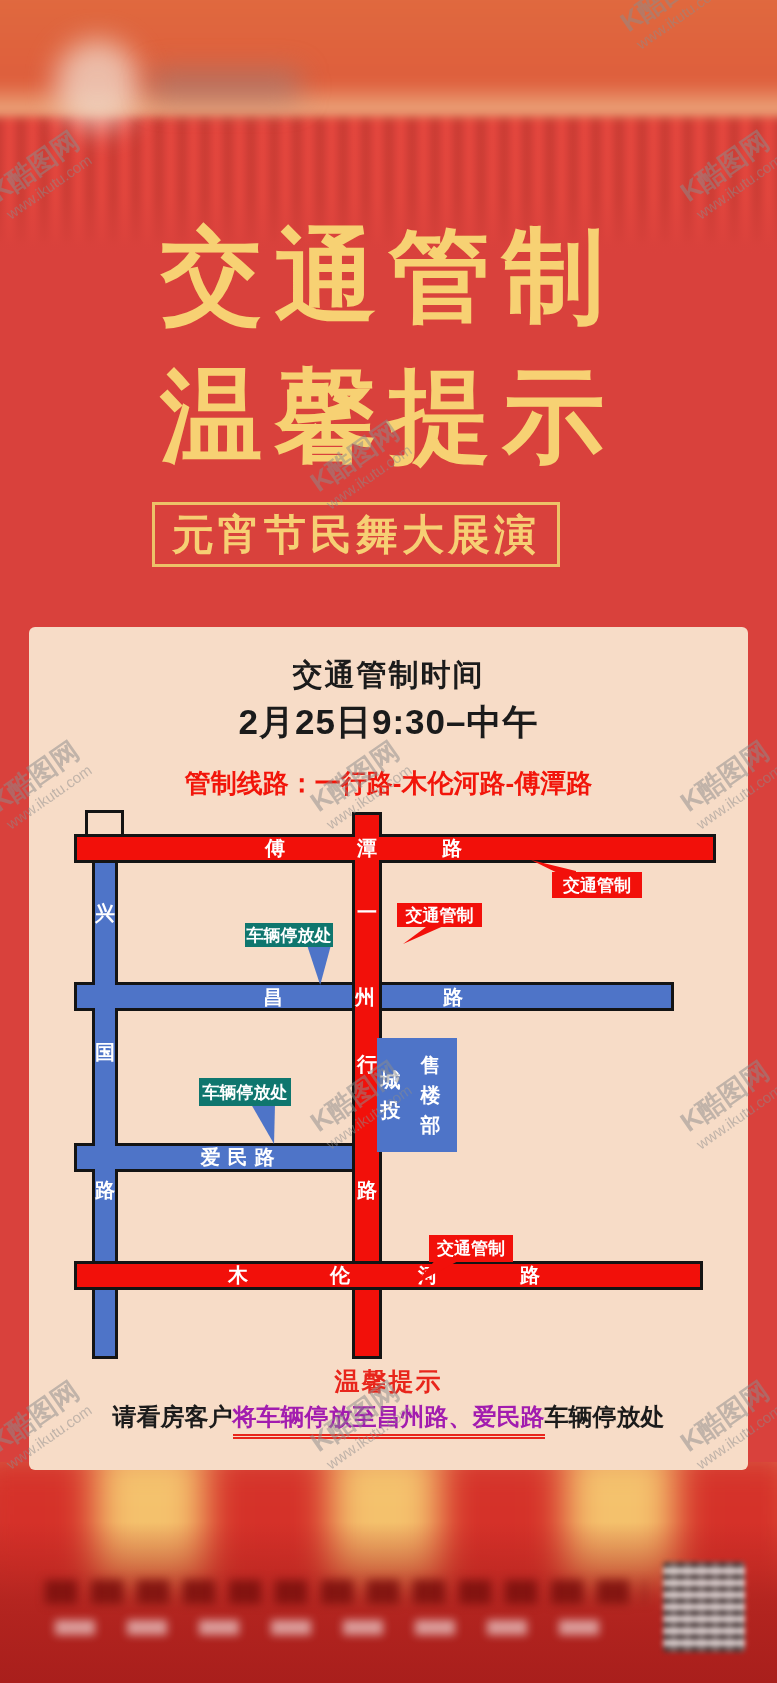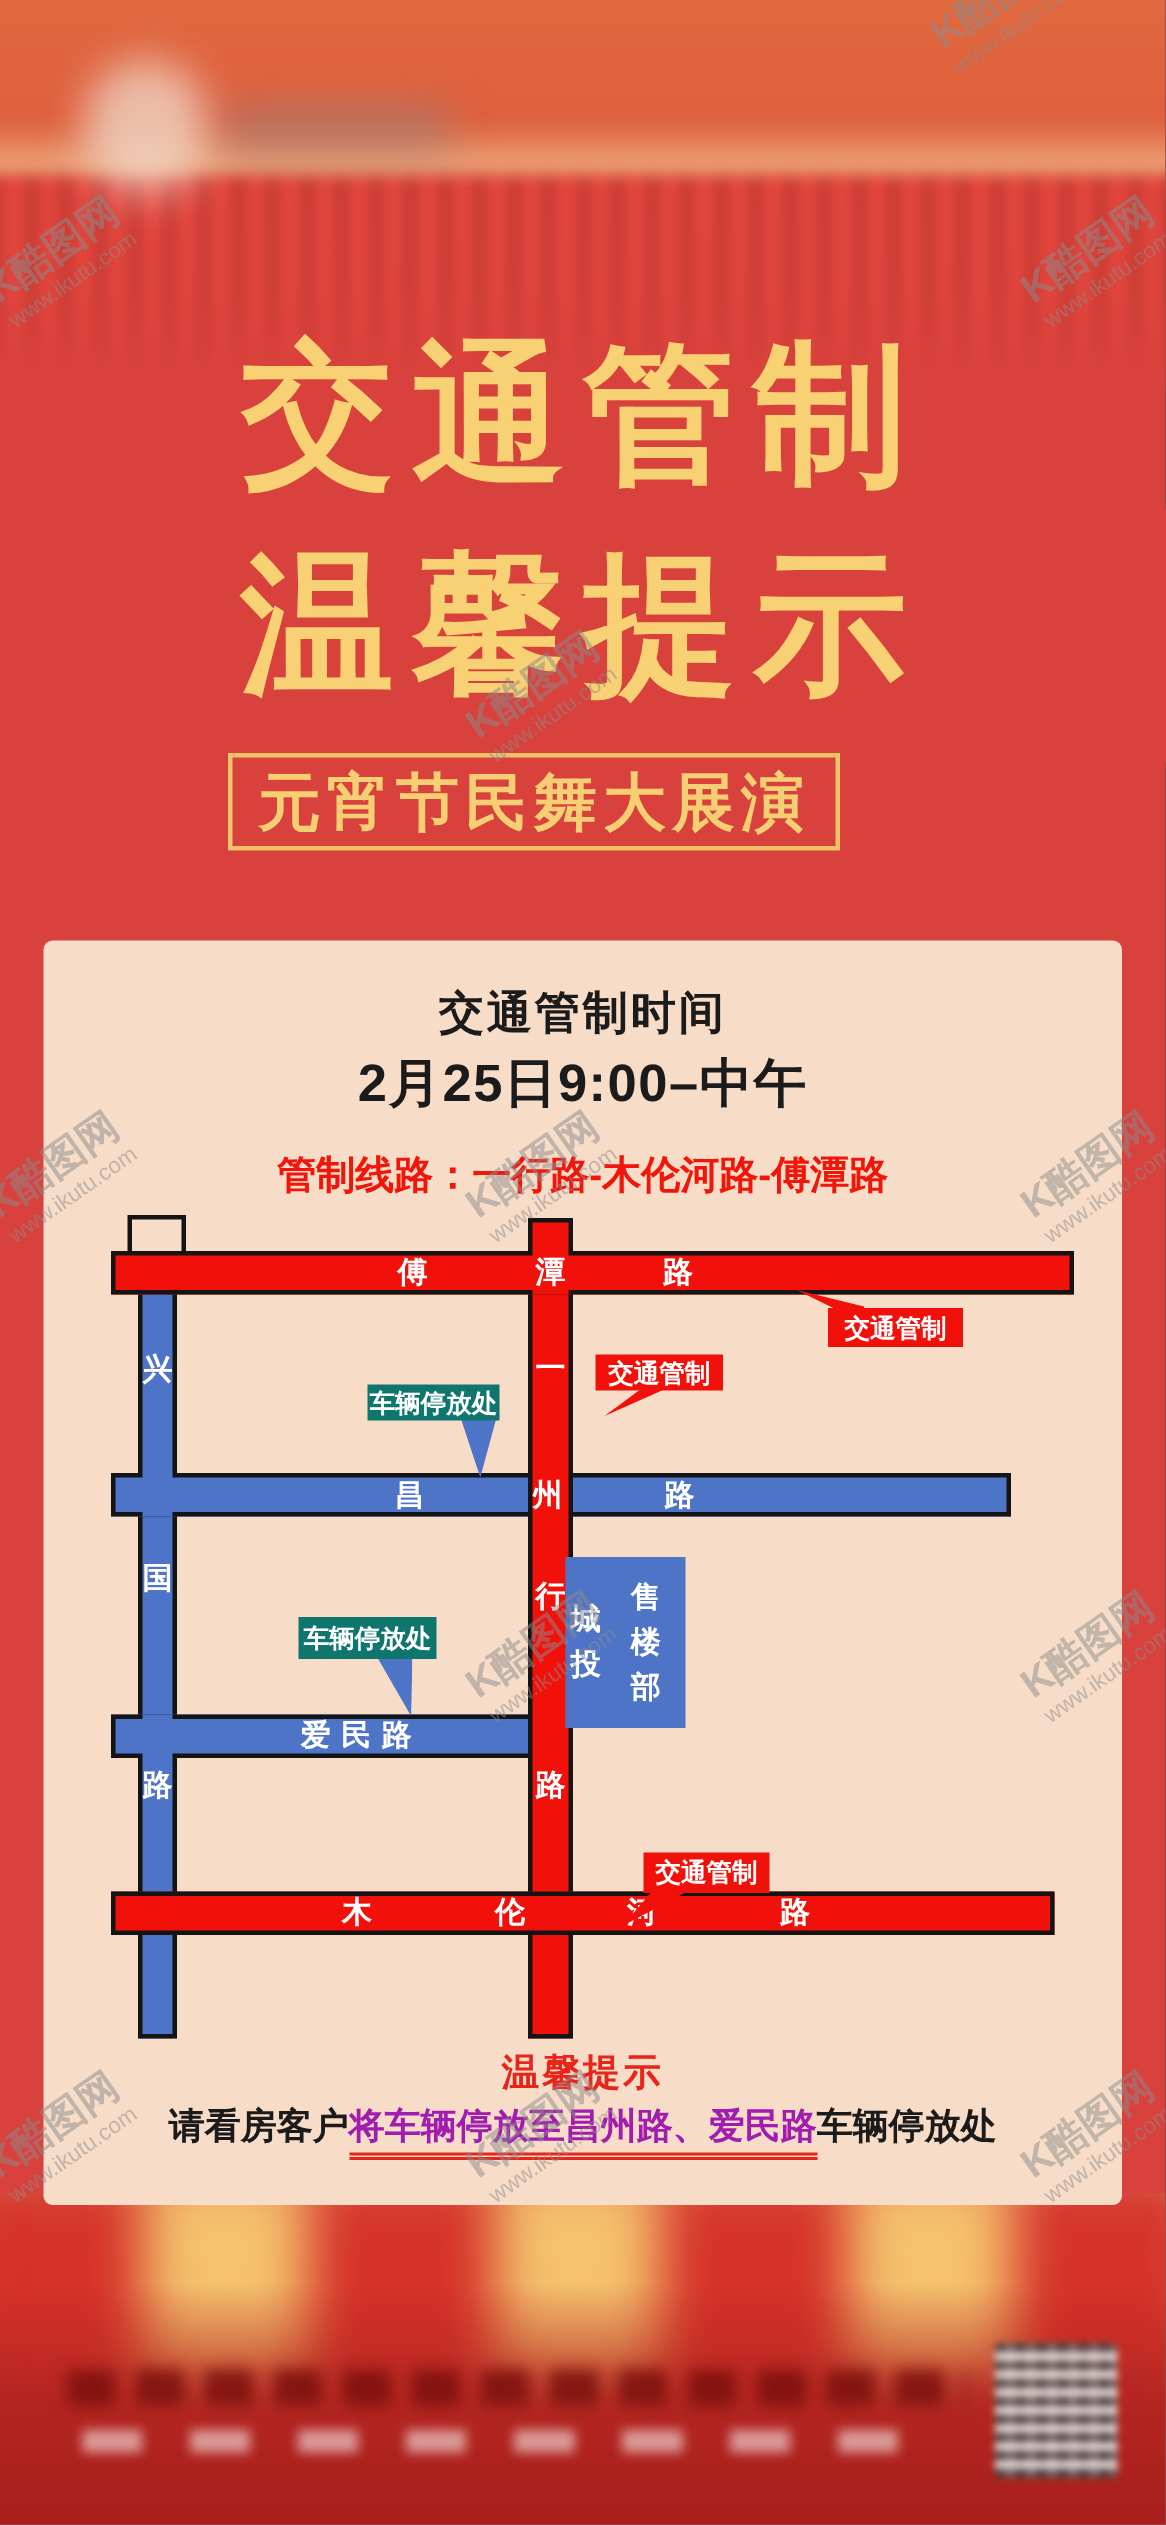--- a/index.html
+++ b/index.html
@@ -96,21 +96,21 @@
     <div>交通管制</div>
     <div>温馨提示</div>
   </div>
 
   <div class="banner-box">
     <span>元宵节民舞大展演</span>
   </div>
 
   <div class="panel">
     <div class="heading">交通管制时间</div>
-    <div class="time">2月25日9:00–中午</div>
+    <div class="time">2月25日9:30–中午</div>
     <div class="route">管制线路：一行路-木伦河路-傅潭路</div>
 
     <div>
 
       <div class="road r-blue" style="left:63px;top:230px;width:26px;height:502px;z-index:2;"></div>
 
       <div class="road r-blue" style="left:45px;top:355px;width:600px;height:29px;z-index:3;"></div>
       <div class="patch r-blue" style="left:66px;top:355px;width:20px;height:29px;z-index:4;"></div>
 
       <div class="road r-blue" style="left:45px;top:516px;width:282px;height:29px;z-index:3;"></div>

